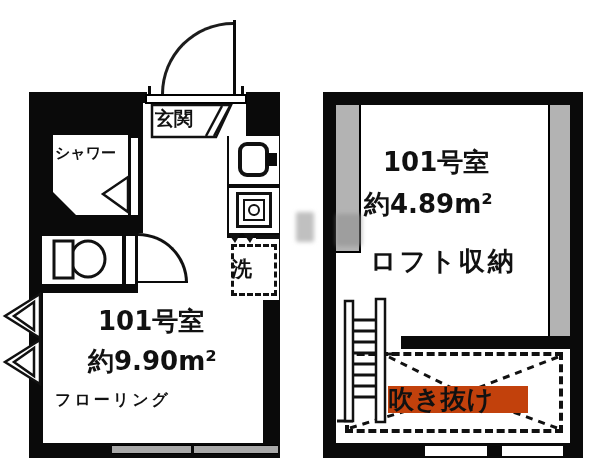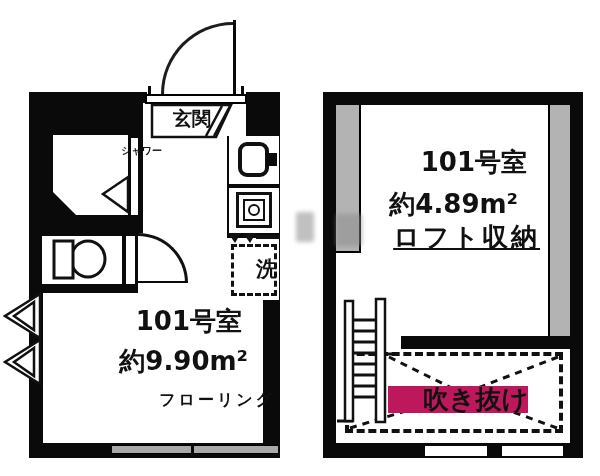--- a/index.html
+++ b/index.html
@@ -3,21 +3,21 @@
 <meta charset="utf-8">
 <style>
   html,body{margin:0;padding:0;background:#fff;}
   .stage{
     position:relative;width:600px;height:476px;background:#fff;overflow:hidden;
     font-family:"DejaVu Sans",sans-serif;color:#0a0a0a;
   }
   .abs{position:absolute;box-sizing:border-box;}
   .black{background:#0a0a0a;}
   .white{background:#ffffff;}
-  .txt{position:absolute;box-sizing:border-box;text-align:right;font-weight:bold;color:#111;line-height:1.05;}
+  .txt{position:absolute;box-sizing:border-box;text-align:left;font-weight:bold;color:#111;line-height:1.05;}
   .big{font-size:26px;}
   
   .arc-entrance{
     position:absolute;left:161px;top:22px;width:72px;height:72px;box-sizing:border-box;
     border-top:3px solid #1c1c1c;border-left:3px solid #1c1c1c;border-top-left-radius:100% 100%;
   }
   
   .arc-room{
     position:absolute;left:138px;top:233px;width:50px;height:50px;box-sizing:border-box;
     border-top:3px solid #111;border-right:3px solid #111;border-top-right-radius:100% 100%;
@@ -45,21 +45,21 @@
     <div class="abs white" style="left:229px;top:188px;width:50px;height:45px;"></div>
 
     <div class="abs white" style="left:147px;top:92px;width:99px;height:12px;"></div>
 
     <svg class="abs" style="left:0;top:0;width:600px;height:476px;pointer-events:none;">
       <polygon points="53,135 128,135 128,215 76,215 53,192" fill="#ffffff"></polygon>
       <rect x="131" y="138" width="7" height="77" fill="#ffffff"></rect>
 
       <polygon points="128,177 128,212 103,194" fill="#ffffff" stroke="#111" stroke-width="2.5"></polygon>
     </svg>
-    <div class="txt" style="left:55px;top:146px;width:66px;font-size:10px;margin-left:41px;">シャワー</div>
+    <div class="txt" style="left:55px;top:146px;width:66px;font-size:15px;">シャワー</div>
 
     <div class="abs white" style="left:42px;top:236px;width:80px;height:48px;"></div>
     <div class="abs white" style="left:126px;top:236px;width:9px;height:48px;"></div>
     <svg class="abs" style="left:0;top:0;width:600px;height:476px;pointer-events:none;">
       <ellipse cx="88" cy="259" rx="17" ry="18" fill="#ffffff" stroke="#111" stroke-width="3"></ellipse>
       <rect x="54" y="241" width="19" height="37" fill="#ffffff" stroke="#111" stroke-width="3"></rect>
     </svg>
 
     <div class="abs white" style="left:145px;top:94px;width:102px;height:10px;border:2px solid #000;"></div>
     <div class="abs black" style="left:148px;top:86px;width:3px;height:8px;"></div>
@@ -112,30 +112,30 @@
     <div class="abs black" style="left:323px;top:92px;width:260px;height:366px;"></div>
     <div class="abs white" style="left:336px;top:105px;width:234px;height:338px;"></div>
 
     <div class="abs graybar" style="left:336px;top:105px;width:25px;height:148px;border-right:2px solid #000;border-bottom:2px solid #000;"></div>
     <div class="abs graybar" style="left:548px;top:105px;width:22px;height:232px;border-left:2px solid #000;"></div>
 
     <div class="abs black" style="left:401px;top:336px;width:169px;height:13px;"></div>
 
     <div class="txt big" style="left:383px;top:149px;width:144px;">101号室</div>
     <div class="txt big" style="left:364px;top:191px;width:154px;">約4.89m²</div>
-    <div class="txt" style="left:370px;top:224px;width:170px;font-size:26px;letter-spacing:3px;text-decoration:underline;">ロフト収納</div>
+    <div class="txt" style="left:370px;top:248px;width:170px;font-size:26px;letter-spacing:3px;">ロフト収納</div>
 
     <div class="abs voidbox" style="left:345px;top:352px;width:218px;height:81px;"></div>
     <svg class="abs" style="left:0;top:0;width:600px;height:476px;pointer-events:none;">
       <line x1="389" y1="357" x2="458" y2="391" stroke="#111" stroke-width="3" stroke-dasharray="7,6"></line>
       <line x1="558" y1="357" x2="470" y2="391" stroke="#111" stroke-width="3" stroke-dasharray="7,6"></line>
       <line x1="350" y1="428" x2="452" y2="397" stroke="#111" stroke-width="3" stroke-dasharray="7,6"></line>
       <line x1="557" y1="428" x2="472" y2="397" stroke="#111" stroke-width="3" stroke-dasharray="7,6"></line>
     </svg>
-    <div class="txt" style="left:388px;top:386px;width:140px;font-size:26px;background:#be185d;">吹き抜け</div>
+    <div class="txt" style="left:388px;top:386px;width:140px;font-size:26px;background:#c2410c;">吹き抜け</div>
 
     <svg class="abs" style="left:0;top:0;width:600px;height:476px;pointer-events:none;">
       <line x1="337" y1="421" x2="353" y2="421" stroke="#111" stroke-width="3"></line>
       <rect x="345" y="301" width="8" height="120" fill="#ffffff" stroke="#111" stroke-width="2.5"></rect>
       <rect x="376" y="299" width="9" height="123" fill="#ffffff" stroke="#111" stroke-width="2.5"></rect>
       <line x1="353" y1="320" x2="376" y2="320" stroke="#111" stroke-width="3"></line>
       <line x1="353" y1="331" x2="376" y2="331" stroke="#111" stroke-width="3"></line>
       <line x1="353" y1="342" x2="376" y2="342" stroke="#111" stroke-width="3"></line>
       <line x1="353" y1="353" x2="376" y2="353" stroke="#111" stroke-width="3"></line>
       <line x1="353" y1="364" x2="376" y2="364" stroke="#111" stroke-width="3"></line>

